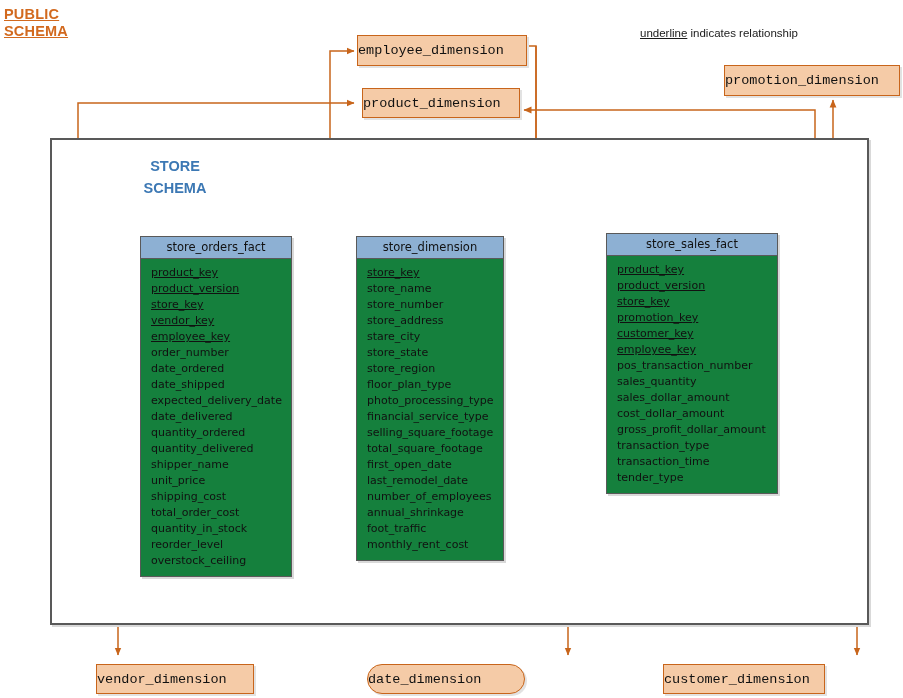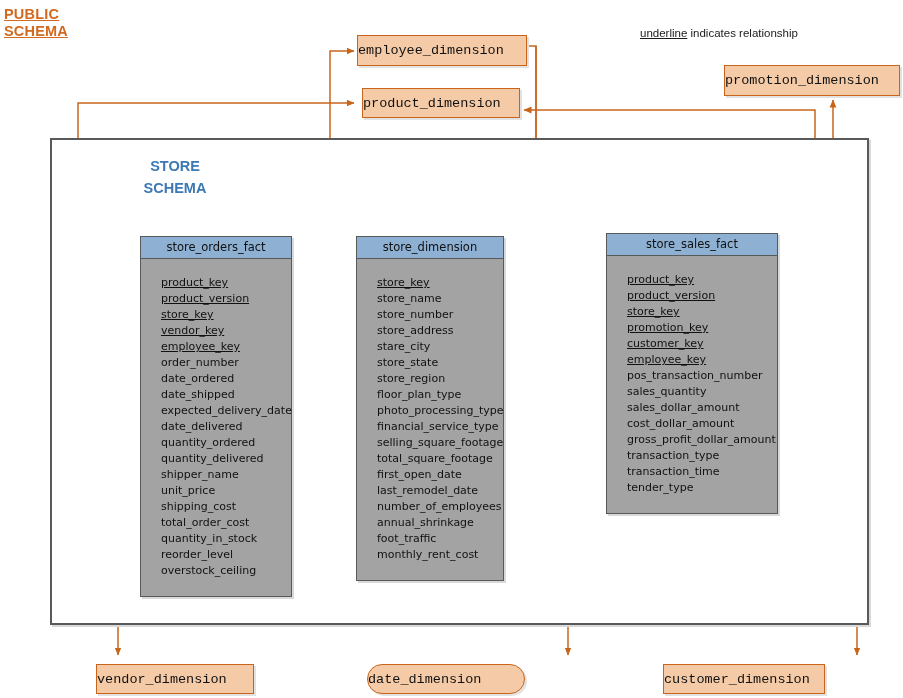--- a/index.html
+++ b/index.html
@@ -23,27 +23,27 @@
 
   
   .schema-box{position:absolute;left:50px;top:138px;width:819px;height:487px;
       background:#ffffff;border:2.5px solid #595959;box-sizing:border-box;
       box-shadow:2px 2px 0 #d9d9d9;z-index:2;}
   .schema-title{position:absolute;left:120px;top:155px;z-index:3;
       color:#3C78B4;font-weight:bold;font-size:14.5px;line-height:22px;
       text-align:center;width:110px;}
 
   
-  .table{position:absolute;z-index:3;background:#a3a3a3;
+  .table{position:absolute;z-index:3;background:#15803d;
       border:1.6px solid #595959;box-sizing:border-box;
       box-shadow:2px 2px 0 #d9d9d9;}
   .table .thead{background:#8DB0D3;border-bottom:1.6px solid #595959;
       font-size:11.5px;color:#111;text-align:center;padding:3px 0 4px;
       font-family:"DejaVu Sans", sans-serif;}
-  .table ul{list-style:none;margin:11px;padding:5px 0 6px 9px;}
+  .table ul{list-style:none;margin:1px;padding:5px 0 6px 9px;}
   .table li{font-size:11px;line-height:16px;color:#111;white-space:nowrap;
       font-family:"DejaVu Sans", sans-serif;}
   .table li.k{text-decoration:underline;}
 
   #tbl-orders{left:140px;top:236px;width:152px;}
   #tbl-store {left:356px;top:236px;width:148px;}
   #tbl-sales {left:606px;top:233px;width:172px;}
 
   
   .dim{position:absolute;z-index:4;background:#F5CBA7;

